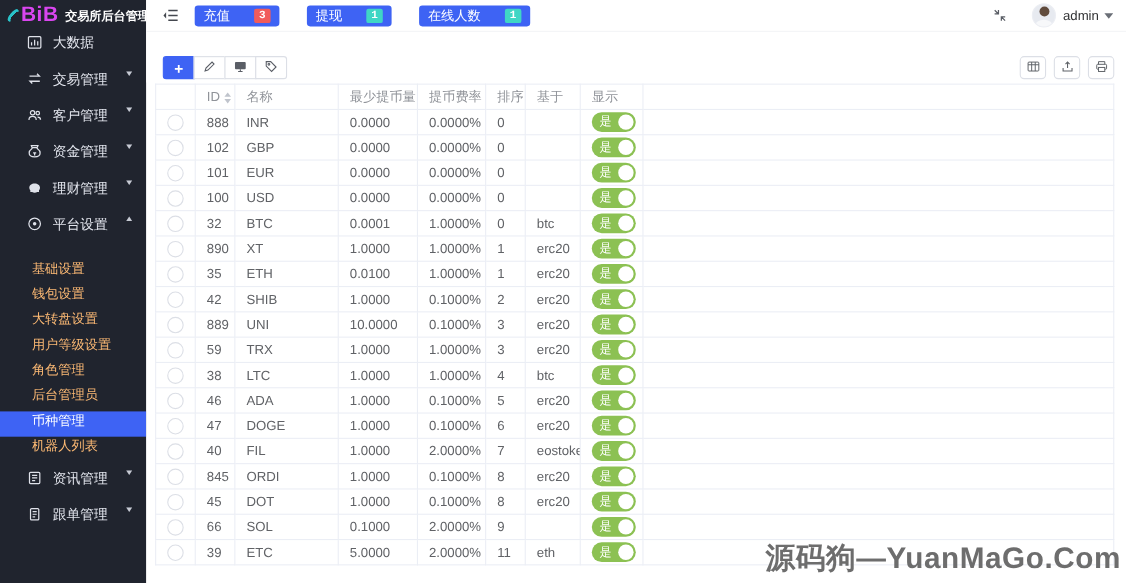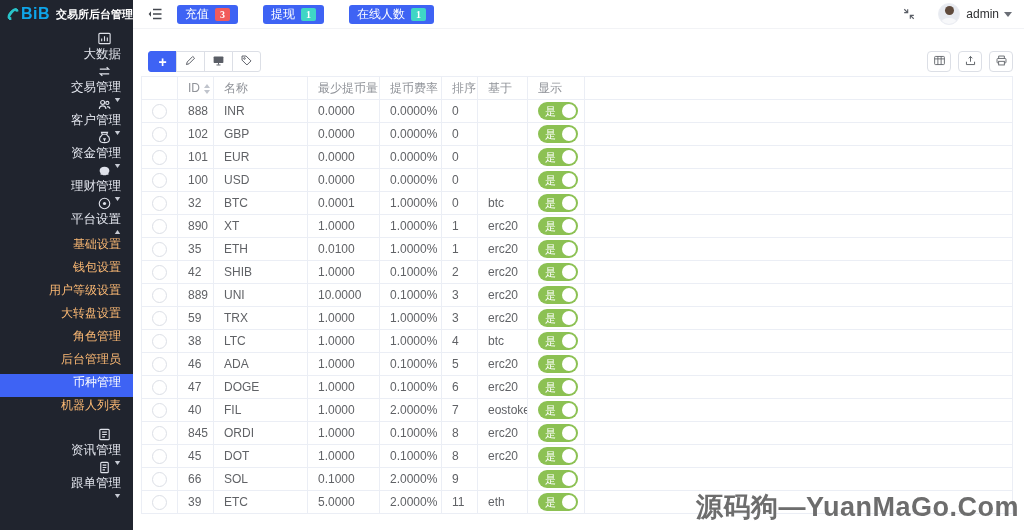--- a/index.html
+++ b/index.html
@@ -4,38 +4,38 @@
 <style>
   html,body{margin:0;padding:0;}
   body{width:1024px;height:530px;overflow:hidden;position:relative;background:#fff;
        font-family:"Liberation Sans",sans-serif;-webkit-font-smoothing:antialiased;}
   .app{display:flex;width:100%;height:100%;}
   
   .sidebar{width:133px;flex-shrink:0;background:var(--sidebar_bg,#20242e);color:#e3e6ee;overflow:hidden;}
   .logo{height:28px;display:flex;align-items:center;padding-left:9px;white-space:nowrap;}
   .logo-mark{width:14px;height:14px;box-sizing:border-box;border:3.5px solid #29c3c9;
              border-right-color:transparent;border-radius:50%;transform:rotate(40deg);margin-right:4px;}
-  .logo-brand{font-weight:bold;font-size:16px;color:#0ea5e9;letter-spacing:.5px;}
+  .logo-brand{font-weight:bold;font-size:19px;color:#d946ef;letter-spacing:.5px;}
   .logo-title{font-size:11px;color:#fff;font-weight:bold;margin-left:6px;}
   .menu{padding-top:3px;}
-  .mi{height:33px;display:flex;align-items:flex-end;padding:0 12px 0 24px;font-size:12.5px;cursor:pointer;flex-direction:column;}
+  .mi{height:33px;display:flex;align-items:flex-start;padding:0 12px 0 24px;font-size:12.5px;cursor:pointer;}
   .mi-icon{width:15px;height:15px;margin-right:9px;display:inline-flex;color:#dfe2ea;flex-shrink:0;}
   .mi-icon svg{width:15px;height:15px;}
   .mi-label{white-space:nowrap;}
   .mi-caret{margin-left:auto;font-size:7px;color:#c7cbd4;transform:scaleX(1.3);}
   .mi.sub{height:23px;padding-left:29px;font-size:12px;color:#fdba74;}
   .mi.active{background:var(--accent,#3e63f4);color:#fff;}
   
   .main{flex:1;display:flex;flex-direction:column;position:relative;background:#fff;min-width:0;}
   .topbar{height:28px;display:flex;align-items:center;padding:0 12px 0 14px;
           border-bottom:1px solid #f2f3f6;background:#fff;flex-shrink:0;}
   .fold{color:#44484f;margin-right:14px;display:inline-flex;cursor:pointer;}
-  .top-btn{display:inline-flex;align-items:center;gap:6px;background:var(--accent,#3e63f4);color:#fff;
+  .top-btn{display:inline-flex;align-items:center;gap:22px;background:var(--accent,#3e63f4);color:#fff;
            border:none;border-radius:3px;height:19px;padding:0 8px;font-size:12px;margin-right:25px;
-           font-family:Liberation Serif, serif;cursor:pointer;}
+           font-family:Liberation Mono, monospace;cursor:pointer;}
   .badge{min-width:13px;height:13px;border-radius:2px;font-size:10px;line-height:13px;text-align:center;
          color:#fff;padding:0 1px;font-weight:bold;}
   .top-right{margin-left:auto;display:flex;align-items:center;}
   .fullscreen{color:#5a5e66;display:inline-flex;margin-right:22px;cursor:pointer;}
   .avatar{width:20px;height:20px;border-radius:50%;background:#e7eaf0;position:relative;overflow:hidden;
           margin-right:6px;cursor:pointer;border:1px solid #eceef3;}
   .avatar::before{content:"";position:absolute;top:2px;left:5.5px;width:9px;height:9px;border-radius:50%;background:#5f4a3c;}
   .avatar::after{content:"";position:absolute;bottom:-4px;left:2px;width:16px;height:10px;
                  border-radius:50% 50% 0 0;background:#f7f8fa;}
   .username{font-size:12px;color:#303133;cursor:pointer;}
@@ -153,26 +153,26 @@
           <span class="mi-label">基础设置</span>
           <span class="mi-caret"></span>
         </div>
         <div class="mi sub">
 
           <span class="mi-label">钱包设置</span>
           <span class="mi-caret"></span>
         </div>
         <div class="mi sub">
 
+          <span class="mi-label">大转盘设置</span>
+          <span class="mi-caret"></span>
+        </div>
+        <div class="mi sub">
+
           <span class="mi-label">用户等级设置</span>
-          <span class="mi-caret"></span>
-        </div>
-        <div class="mi sub">
-
-          <span class="mi-label">大转盘设置</span>
           <span class="mi-caret"></span>
         </div>
         <div class="mi sub">
 
           <span class="mi-label">角色管理</span>
           <span class="mi-caret"></span>
         </div>
         <div class="mi sub">
 
           <span class="mi-label">后台管理员</span>

